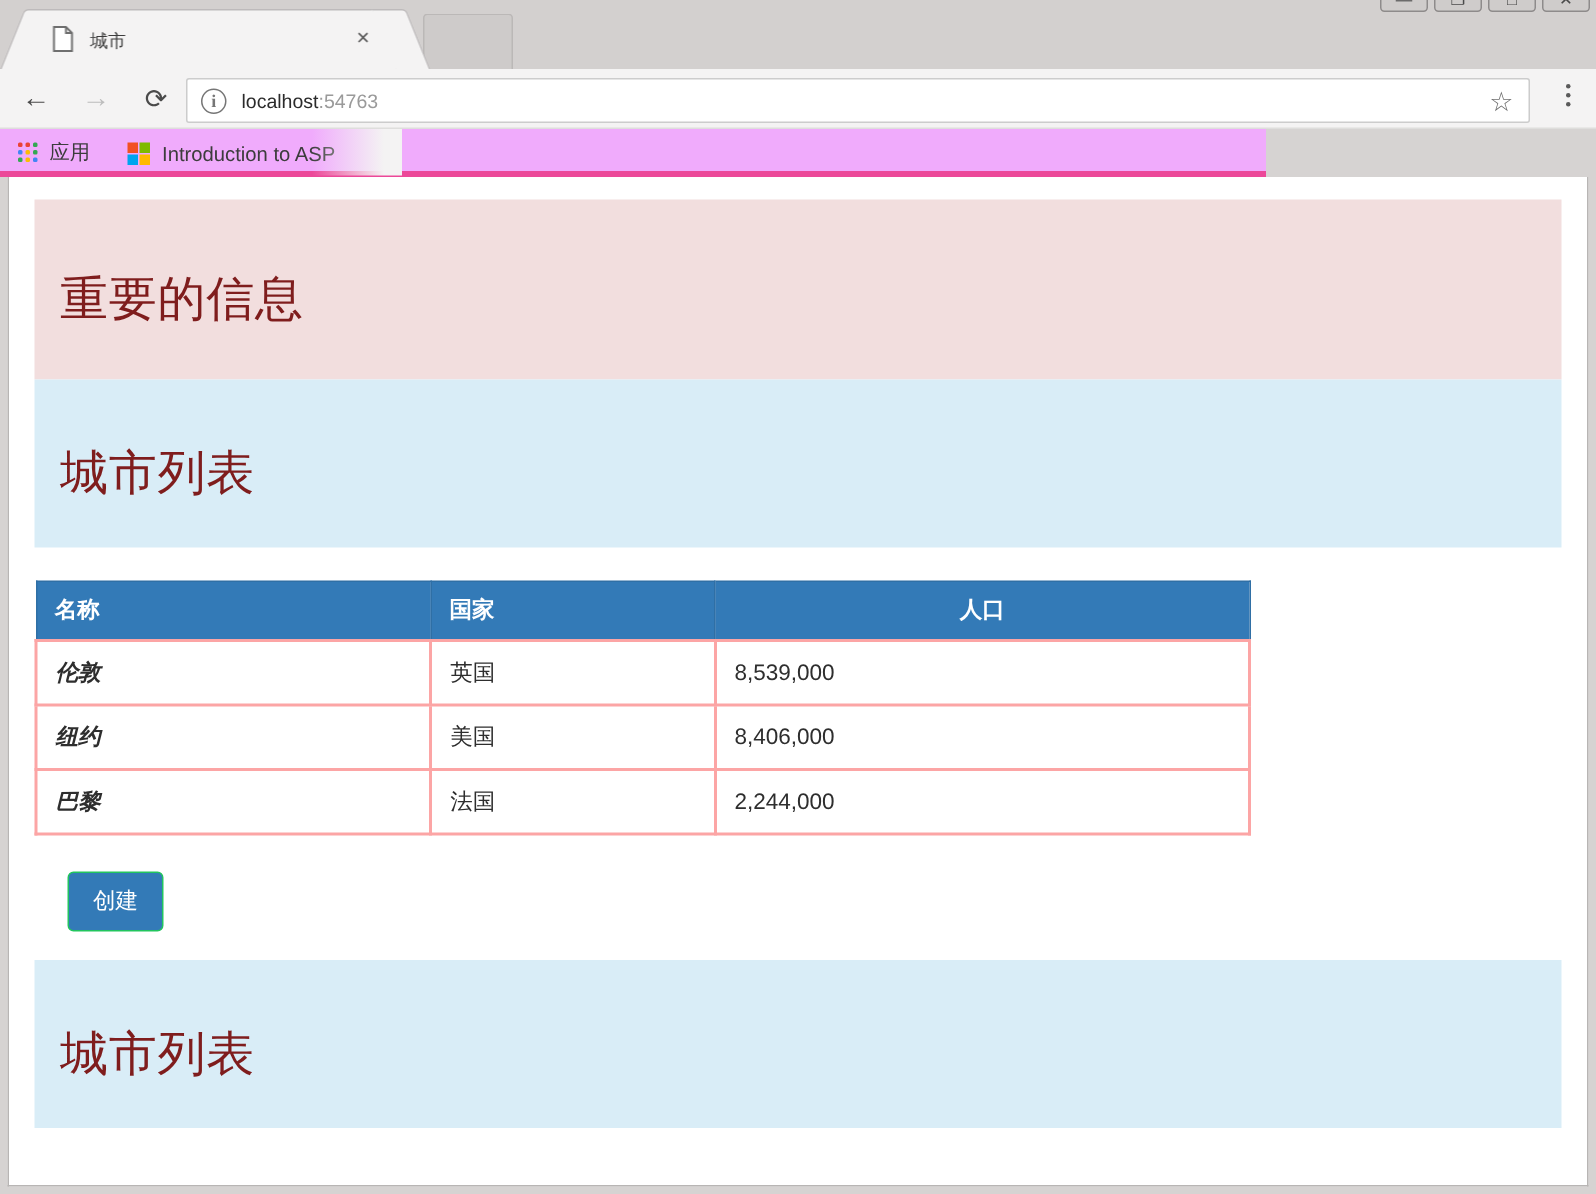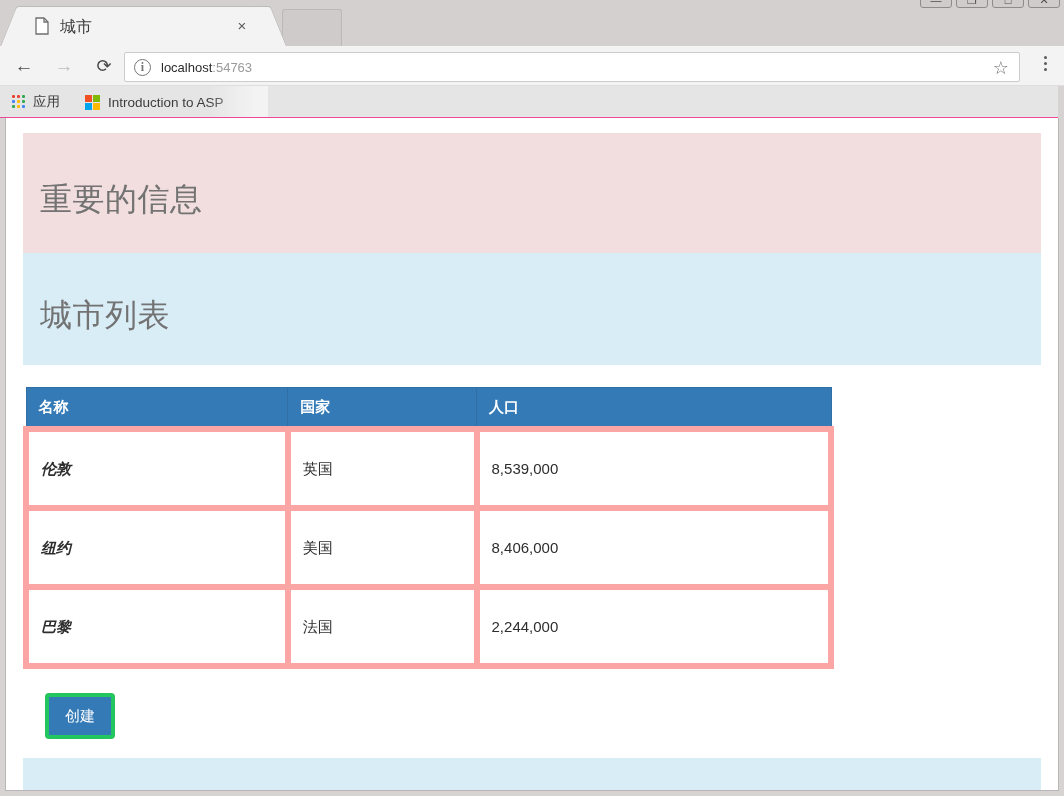--- a/index.html
+++ b/index.html
@@ -67,21 +67,21 @@
   }
 
   .tab-favicon {
     position: absolute;
     left: 12px; top: 10px;
     width: 14px; height: 18px;
   }
   .tab-title {
     position: absolute;
     left: 37px; top: 11px;
-    font-size: 16px;
+    font-size: 12px;
     color: #3c3c3c;
     white-space: nowrap;
     line-height: 18px;
   }
   .tab-close {
     position: absolute;
     right: 14px; top: 11px;
     width: 16px; height: 16px;
     color: #5a5a5a;
     font-size: 15px;
@@ -201,24 +201,24 @@
     width: 3px; height: 3px;
     margin: 0 auto 3px;
     border-radius: 50%;
     background: #5a5a5a;
   }
 
   
   .bookmarks {
     position: absolute;
     left: 0; top: 86px;
-    width: 1058px;
+    width: 844px;
     height: 32px;
-    background: #e5e5e5;
-    border-bottom: 1px solid #ec4899;
+    background: #f0abfc;
+    border-bottom: 4px solid #ec4899;
     overflow: hidden;
   }
   .bm-item {
     position: absolute;
     top: 5px;
     height: 22px;
     display: flex;
     align-items: center;
     font-size: 13.5px;
     color: #3c3c3c;
@@ -294,21 +294,21 @@
     height: 112px;
   }
   .panel-info-bottom {
     background: #d9edf7;
     height: 112px;
     margin-top: 19px;
   }
   .panel h2 {
     font-size: 32px;
     font-weight: normal;
-    color: #737373;
+    color: #7f1d1d;
     line-height: 40px;
     letter-spacing: 0.5px;
   }
   .panel-danger h2 { padding-top: 6px; }
   .panel-info h2,
   .panel-info-bottom h2 { padding-top: 2px; }
 
   
   .table-wrap {
     margin: 22px 17px 0 17px;
@@ -321,45 +321,45 @@
   table.grid thead th {
     background: #337ab7;
     color: #ffffff;
     font-weight: bold;
     padding: 10px 12px;
     text-align: left;
     border: 1px solid #2f6fa5;
     height: 38px;
     line-height: 18px;
   }
-  table.grid thead th.num { text-align: left; }
+  table.grid thead th.num { text-align: center; }
   table.grid tbody td {
-    padding: 28px 12px;
-    border: 6px solid #fca5a5;
+    padding: 12px 12px;
+    border: 2px solid #fca5a5;
     color: #2e2e2e;
     height: 38px;
     line-height: 17px;
     background: #ffffff;
   }
   table.grid tbody td.city {
     font-weight: bold;
     font-style: italic;
   }
   table.grid tbody td.num { text-align: left; }
 
   col.c-name { width: 327px; }
   col.c-country { width: 232px; }
   col.c-pop { width: 432px; }
 
   
   .btn-row { margin: 24px 0 0 39px; }
   .btn-primary {
     display: inline-block;
     background: #337ab7;
-    border: 4px solid #22c55e;
+    border: 1px solid #22c55e;
     border-radius: 4px;
     color: #ffffff;
     font-size: 15px;
     line-height: 20px;
     padding: 9px 16px;
     cursor: pointer;
   }
 </style>
 </head>
 <body>

